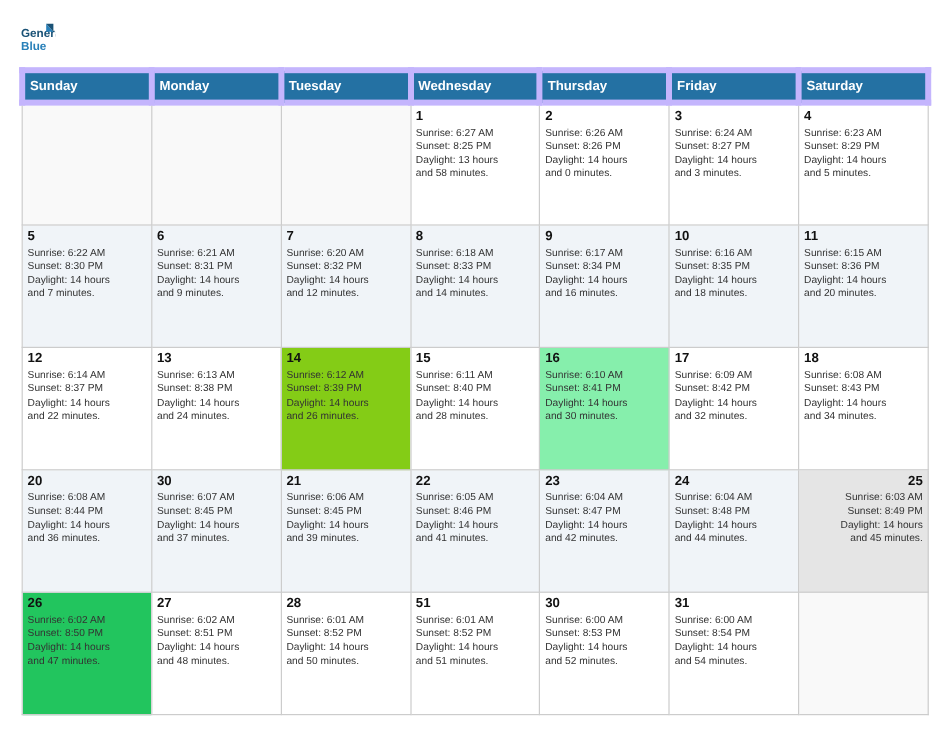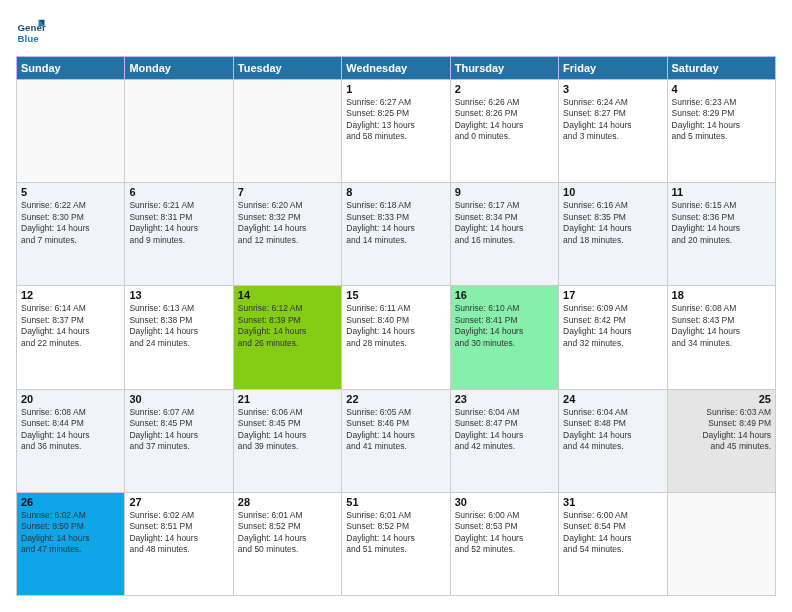--- a/index.html
+++ b/index.html
@@ -50,21 +50,21 @@
       width: 100%;
       table-layout: fixed;
     }
     .calendar th {
       background-color: #2471a3;
       color: #fff;
       font-size: 11px;
       font-weight: bold;
       padding: 5px 4px;
       text-align: left;
-      border: 1px solid #c4b5fd;
+      border: 5px solid #c4b5fd;
     }
     .calendar td {
       border: 1px solid #ccc;
       vertical-align: top;
       padding: 3px 4px;
       font-size: 9px;
       color: #333;
       background: #fff;
       height: 80px;
     }
@@ -228,21 +228,21 @@
           <td style="background: rgb(240, 244, 248);">
             <span class="day-num">24</span>
             <div class="cell-text">Sunrise: 6:04 AM<br>Sunset: 8:48 PM<br>Daylight: 14 hours<br>and 44 minutes.</div>
           </td>
           <td style="background: #e5e5e5; text-align: right;">
             <span class="day-num">25</span>
             <div class="cell-text">Sunrise: 6:03 AM<br>Sunset: 8:49 PM<br>Daylight: 14 hours<br>and 45 minutes.</div>
           </td>
         </tr>
         <tr>
-          <td style="background: #0ea5e9; margin-top: 36px;">
+          <td style="background: #22c55e; margin-top: 36px;">
             <span class="day-num">26</span>
             <div class="cell-text">Sunrise: 6:02 AM<br>Sunset: 8:50 PM<br>Daylight: 14 hours<br>and 47 minutes.</div>
           </td>
           <td style="background: rgb(255, 255, 255);">
             <span class="day-num">27</span>
             <div class="cell-text">Sunrise: 6:02 AM<br>Sunset: 8:51 PM<br>Daylight: 14 hours<br>and 48 minutes.</div>
           </td>
           <td style="background: rgb(255, 255, 255);">
             <span class="day-num">28</span>
             <div class="cell-text">Sunrise: 6:01 AM<br>Sunset: 8:52 PM<br>Daylight: 14 hours<br>and 50 minutes.</div>

